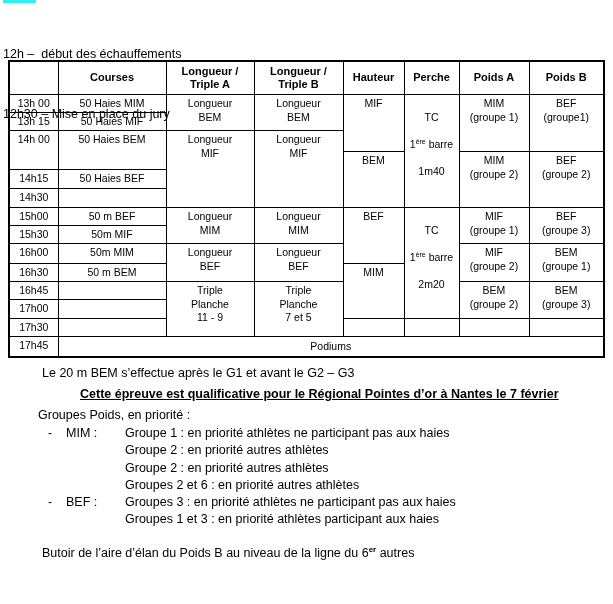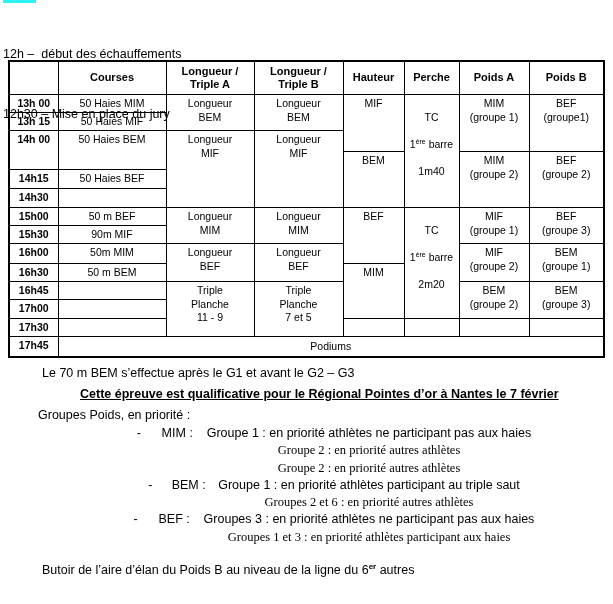--- a/index.html
+++ b/index.html
@@ -39,41 +39,41 @@
     font-weight:bold;
     font-size:11px;
     vertical-align:middle;
     height:30px;
   }
   table.schedule td{
     vertical-align:top;
     padding-top:2px;
   }
   td.time{
-    font-weight:bold;
+    font-weight:normal;
     font-size:11px;
   }
   td.perche sup{
     font-size:7px;
     line-height:0;
   }
   .notes{
     position:absolute;left:0;top:364px;width:613px;
     font-size:12.5px;
   }
   .note-line1{margin-left:42px;line-height:19px;}
   .note-qualif{
     margin-left:80px;line-height:22px;
     font-weight:bold;text-decoration:underline;
   }
   .groups-intro{margin-left:38px;line-height:20px;}
-  .group-row{line-height:17.3px;text-align:center;}
+  .group-row{line-height:17.3px;}
   .g-dash{display:inline-block;margin-left:48px;width:18px;}
   .g-label{display:inline-block;width:59px;}
-  .g-cont{display:inline-block;margin-left:125px;font-family:Liberation Serif, serif;}
+  .g-cont{display:inline-block;margin-left:125px;}
   .butoir{margin-left:42px;margin-top:15px;line-height:18px;}
   .butoir sup{font-size:8px;line-height:0;font-weight:bold;}
 </style>
 </head>
 <body>
 
 <div class="page">
 
   <div class="highlight-bar" style="background: rgb(46, 242, 242);"></div>
 
@@ -164,21 +164,21 @@
           <div><span>1</span><sup>ère</sup><span> barre</span></div>
           <div>2m20</div>
         </td>
         <td rowspan="2">MIF
 (groupe 1)</td>
         <td rowspan="2">BEF
 (groupe 3)</td>
       </tr>
       <tr style="height:18px">
         <td class="time">15h30</td>
-        <td>90m MIF</td>
+        <td>50m MIF</td>
       </tr>
       <tr style="height:20px">
         <td class="time">16h00</td>
         <td>50m MIM</td>
         <td rowspan="2">Longueur
 BEF</td>
         <td rowspan="2">Longueur
 BEF</td>
         <td rowspan="2">MIF
 (groupe 2)</td>
@@ -217,39 +217,36 @@
         <td></td>
       </tr>
       <tr style="height:20px">
         <td class="time">17h45</td>
         <td colspan="7" style="vertical-align:middle">Podiums</td>
       </tr>
     </tbody>
   </table>
 
   <div class="notes">
-    <div class="note-line1">Le 70 m BEM s’effectue après le G1 et avant le G2 – G3</div>
+    <div class="note-line1">Le 20 m BEM s’effectue après le G1 et avant le G2 – G3</div>
     <div class="note-qualif">Cette épreuve est qualificative pour le Régional Pointes d’or à Nantes le 7 février</div>
     <div class="groups-intro">Groupes Poids, en priorité :</div>
 
     <div class="group-row">
       <span class="g-dash">-</span><span class="g-label">MIM :</span><span>Groupe 1 : en priorité athlètes ne participant pas aux haies</span>
     </div>
     <div class="group-row">
       <span class="g-cont">Groupe 2 : en priorité autres athlètes</span>
     </div>
 
     <div class="group-row">
       <span class="g-cont">Groupe 2 : en priorité autres athlètes</span>
     </div>
 
     <div class="group-row">
-      <span class="g-dash">-</span><span class="g-label">BEM :</span><span>Groupe 1 : en priorité athlètes participant au triple saut</span>
-    </div>
-    <div class="group-row">
       <span class="g-cont">Groupes 2 et 6 : en priorité autres athlètes</span>
     </div>
 
     <div class="group-row">
       <span class="g-dash">-</span><span class="g-label">BEF :</span><span>Groupes 3 : en priorité athlètes ne participant pas aux haies</span>
     </div>
     <div class="group-row">
       <span class="g-cont">Groupes 1 et 3 : en priorité athlètes participant aux haies</span>
     </div>
 

